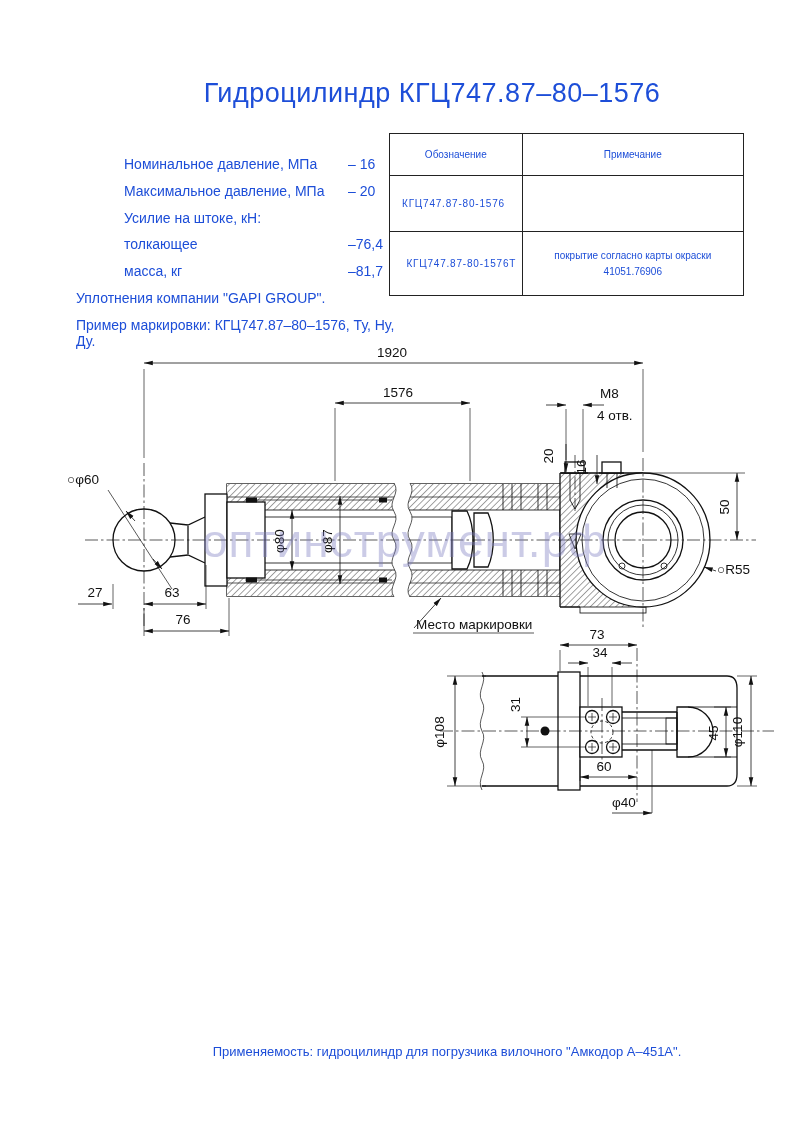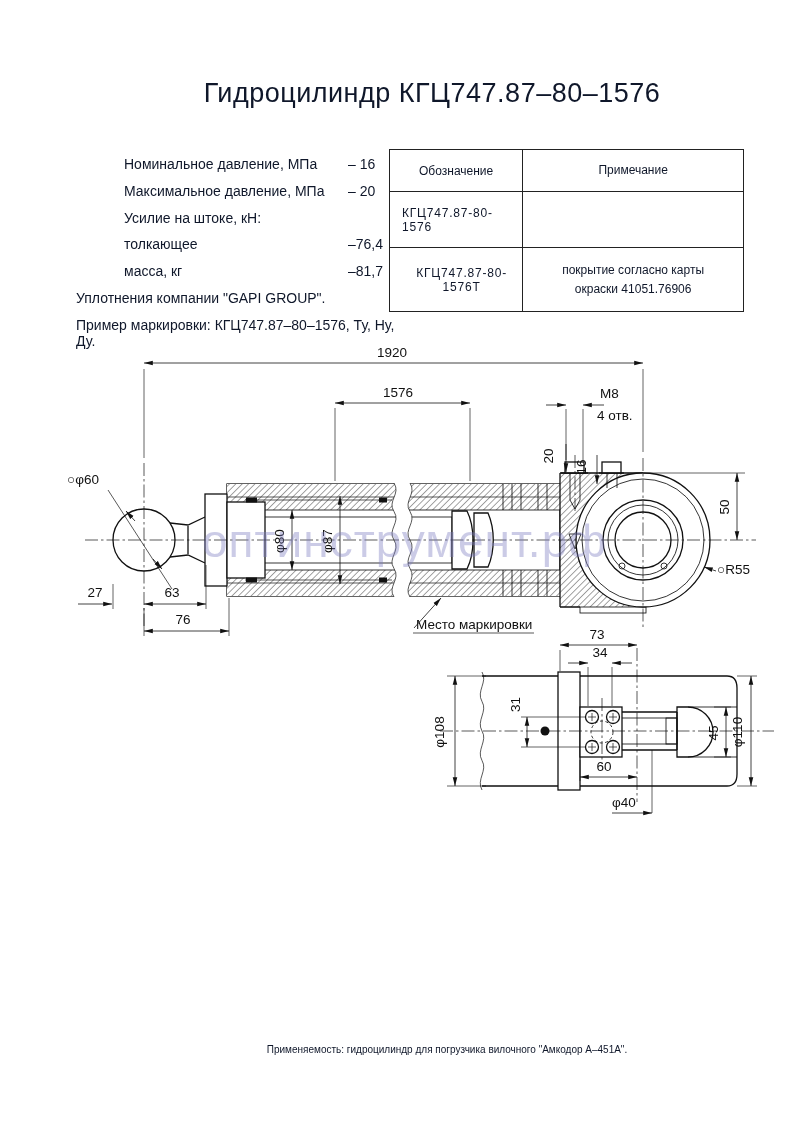--- a/index.html
+++ b/index.html
@@ -1,37 +1,37 @@
 <!DOCTYPE html>
 <html><head>
 <meta charset="utf-8">
 <style>
   html,body{margin:0;padding:0;background:#fff;}
   #page{position:relative;width:793px;height:1123px;background:#fff;overflow:hidden;
-        font-family:"Liberation Sans",sans-serif;color:#0f172a;}
+        font-family:"Liberation Sans",sans-serif;color:#1d4ed8;}
   #title{position:absolute;top:78px;left:72px;width:720px;text-align:center;
          font-size:27px;letter-spacing:.5px;white-space:nowrap;}
   
   #specs{position:absolute;left:76px;top:156px;width:320px;font-size:14px;}
   .spec-row{display:flex;height:26.8px;align-items:flex-start;}
   .spec-label{width:224px;flex:none;margin-left:48px;}
   .spec-note{height:26.8px;}
   
-  #dtable{position:absolute;left:389px;top:149px;width:355px;border-collapse:collapse;
-          font-size:12px;border-radius:27px;}
+  #dtable{position:absolute;left:389px;top:133px;width:355px;border-collapse:collapse;
+          font-size:10px;border-radius:27px;}
   #dtable td,#dtable th{border:1.2px solid #222;font-weight:normal;}
   #dtable th{height:33px;text-align:center;}
   .col-desig{width:141px;}
   .col-note{width:214px;text-align:center;line-height:1.55;padding:4px 16px;}
   .desig-cell{padding-left:12px;letter-spacing:.8px;}
   .r1 td{height:47px;}
   .r2 td{height:55px;text-align:center;}
   
   #footer{position:absolute;top:1044px;left:100px;width:694px;text-align:center;
-          font-size:10px;white-space:nowrap;}
+          font-size:13px;white-space:nowrap;}
   
   #dwg{position:absolute;left:0;top:0;}
   .o  {fill:none;stroke:#111;stroke-width:1.3;}
   .of {fill:#fff;stroke:#111;stroke-width:1.3;}
   .o2 {fill:none;stroke:#111;stroke-width:.85;}
   .t  {fill:none;stroke:#111;stroke-width:.7;}
   .ext{fill:none;stroke:#111;stroke-width:.65;}
   .dim{fill:none;stroke:#111;stroke-width:.8;}
   .cl {fill:none;stroke:#111;stroke-width:.7;stroke-dasharray:13 3 2.5 3;}
   .hf {fill:url(#h);stroke:none;}

